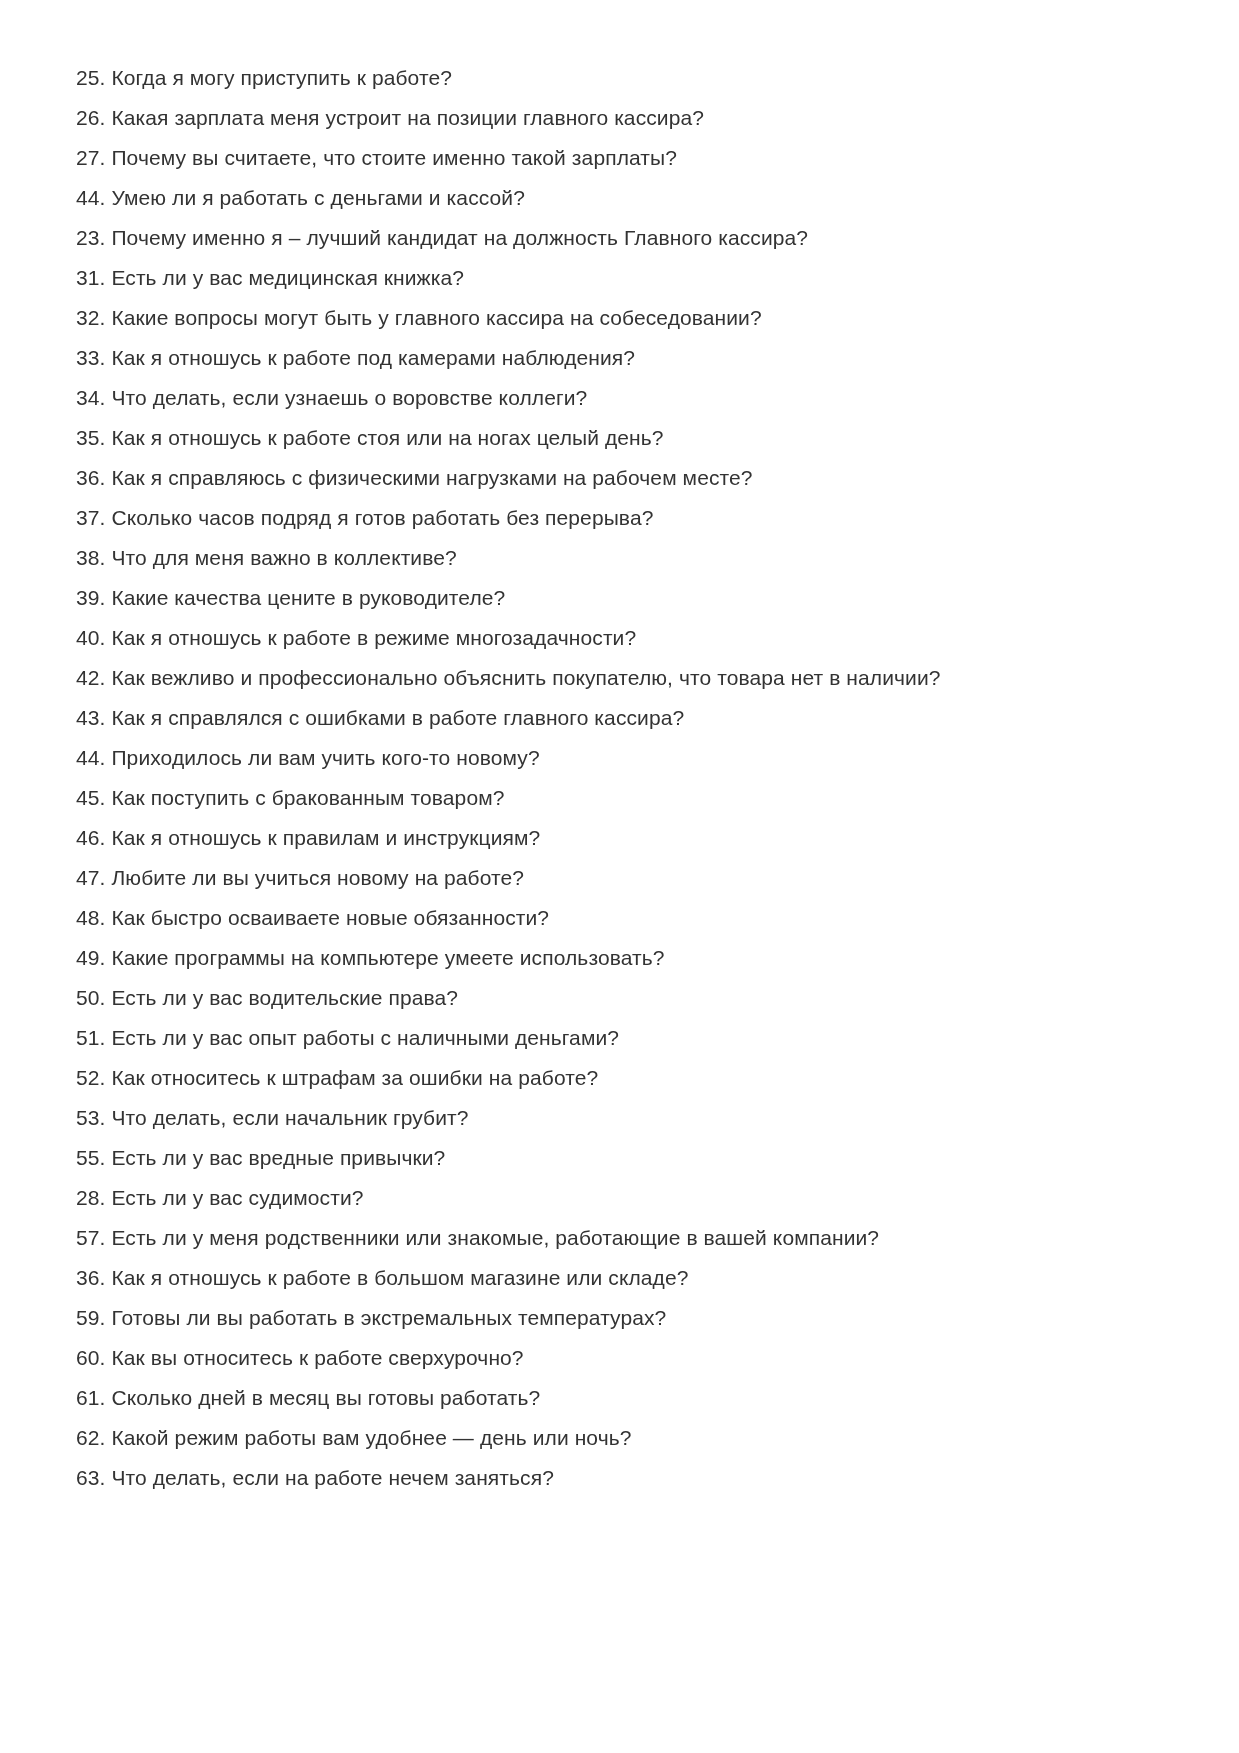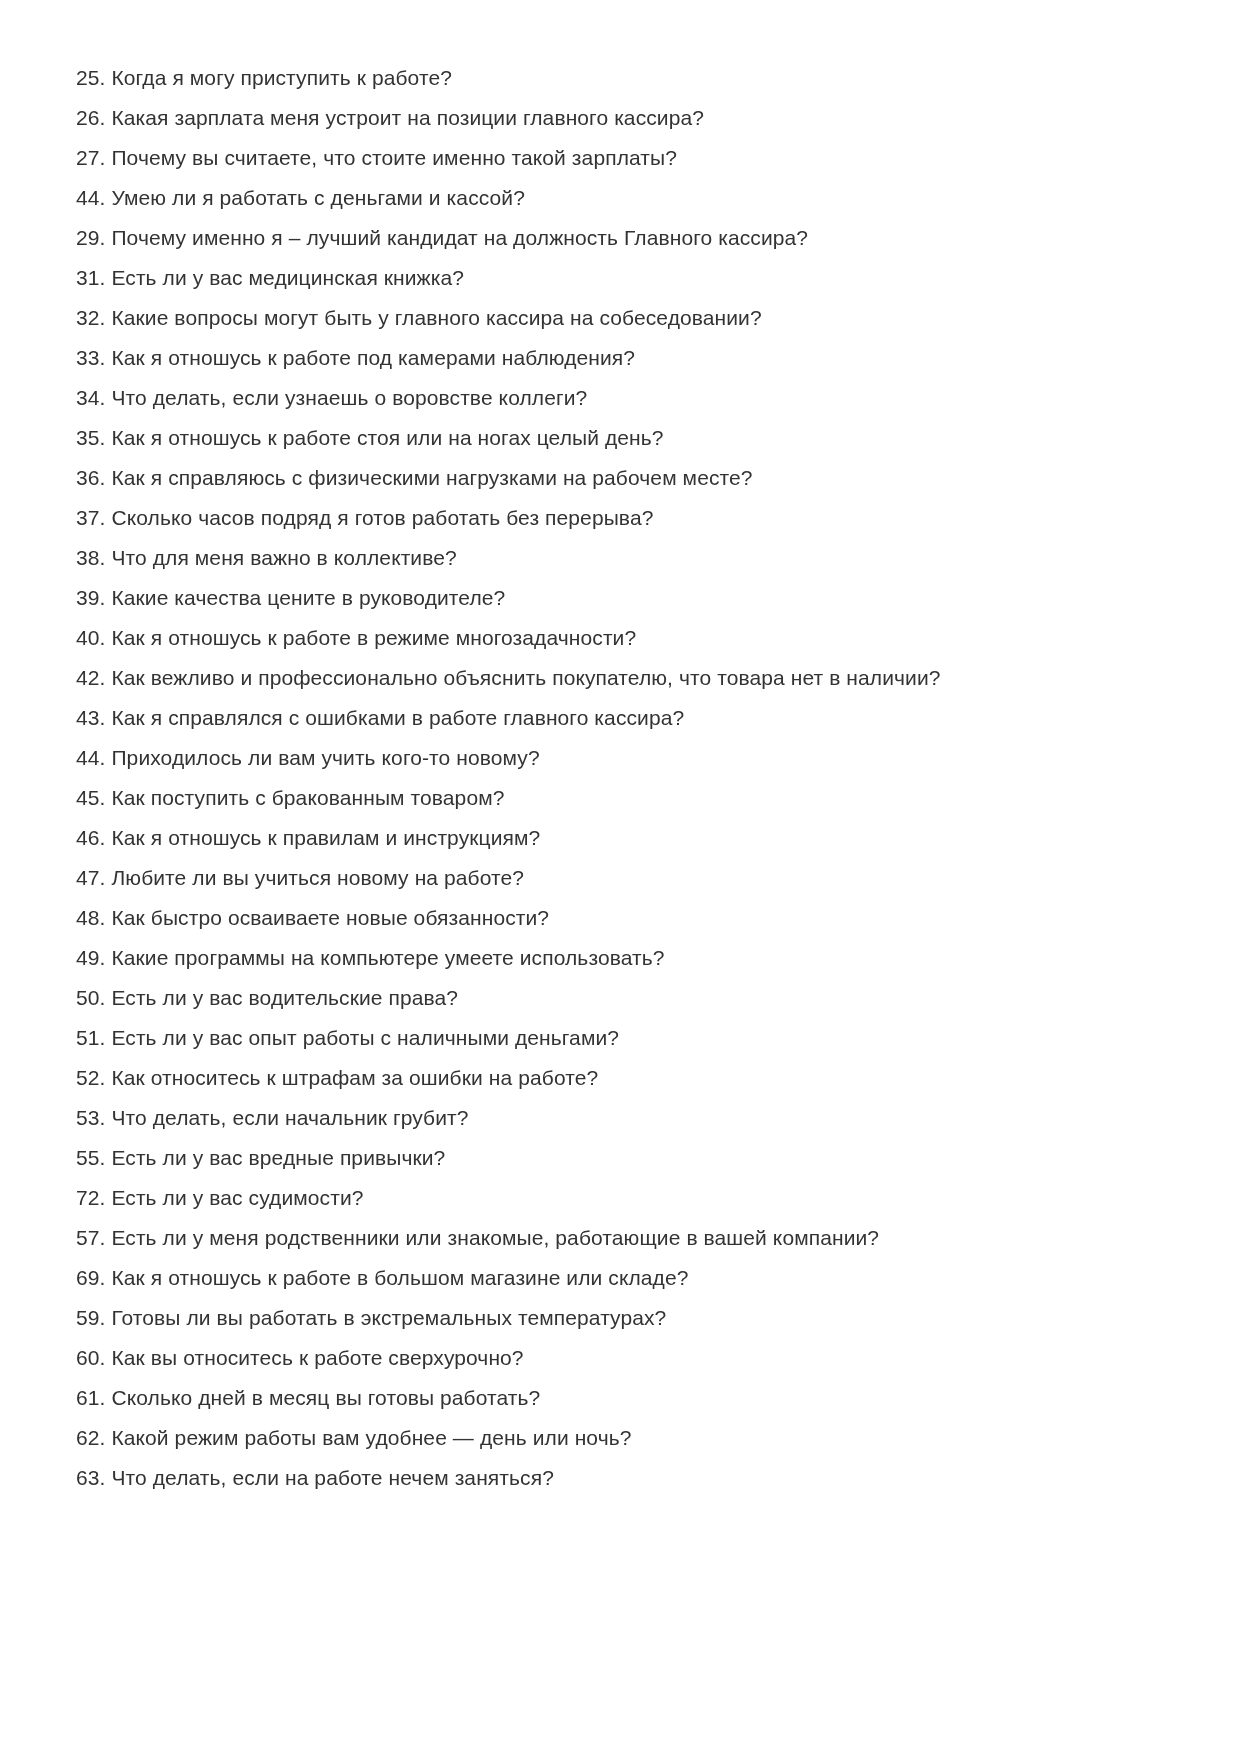--- a/index.html
+++ b/index.html
@@ -37,21 +37,21 @@
 </style>
 </head>
 <body>
 
 <main class="page">
   <div class="questions" id="question-list">
       <div class="question">25. Когда я могу приступить к работе?</div>
       <div class="question">26. Какая зарплата меня устроит на позиции главного кассира?</div>
       <div class="question">27. Почему вы считаете, что стоите именно такой зарплаты?</div>
       <div class="question">44. Умею ли я работать с деньгами и кассой?</div>
-      <div class="question">29. Почему именно я – лучший кандидат на должность Главного кассира?</div>
+      <div class="question">23. Почему именно я – лучший кандидат на должность Главного кассира?</div>
       <div class="question">31. Есть ли у вас медицинская книжка?</div>
       <div class="question">32. Какие вопросы могут быть у главного кассира на собеседовании?</div>
       <div class="question">33. Как я отношусь к работе под камерами наблюдения?</div>
       <div class="question">34. Что делать, если узнаешь о воровстве коллеги?</div>
       <div class="question">35. Как я отношусь к работе стоя или на ногах целый день?</div>
       <div class="question">36. Как я справляюсь с физическими нагрузками на рабочем месте?</div>
       <div class="question">37. Сколько часов подряд я готов работать без перерыва?</div>
       <div class="question">38. Что для меня важно в коллективе?</div>
       <div class="question">39. Какие качества цените в руководителе?</div>
       <div class="question">40. Как я отношусь к работе в режиме многозадачности?</div>
@@ -61,22 +61,22 @@
       <div class="question">45. Как поступить с бракованным товаром?</div>
       <div class="question">46. Как я отношусь к правилам и инструкциям?</div>
       <div class="question">47. Любите ли вы учиться новому на работе?</div>
       <div class="question">48. Как быстро осваиваете новые обязанности?</div>
       <div class="question">49. Какие программы на компьютере умеете использовать?</div>
       <div class="question">50. Есть ли у вас водительские права?</div>
       <div class="question">51. Есть ли у вас опыт работы с наличными деньгами?</div>
       <div class="question">52. Как относитесь к штрафам за ошибки на работе?</div>
       <div class="question">53. Что делать, если начальник грубит?</div>
       <div class="question">55. Есть ли у вас вредные привычки?</div>
-      <div class="question">72. Есть ли у вас судимости?</div>
+      <div class="question">28. Есть ли у вас судимости?</div>
       <div class="question">57. Есть ли у меня родственники или знакомые, работающие в вашей компании?</div>
-      <div class="question">69. Как я отношусь к работе в большом магазине или складе?</div>
+      <div class="question">36. Как я отношусь к работе в большом магазине или складе?</div>
       <div class="question">59. Готовы ли вы работать в экстремальных температурах?</div>
       <div class="question">60. Как вы относитесь к работе сверхурочно?</div>
       <div class="question">61. Сколько дней в месяц вы готовы работать?</div>
       <div class="question">62. Какой режим работы вам удобнее — день или ночь?</div>
       <div class="question">63. Что делать, если на работе нечем заняться?</div>
     </div>
 </main>
 
 </body></html>

